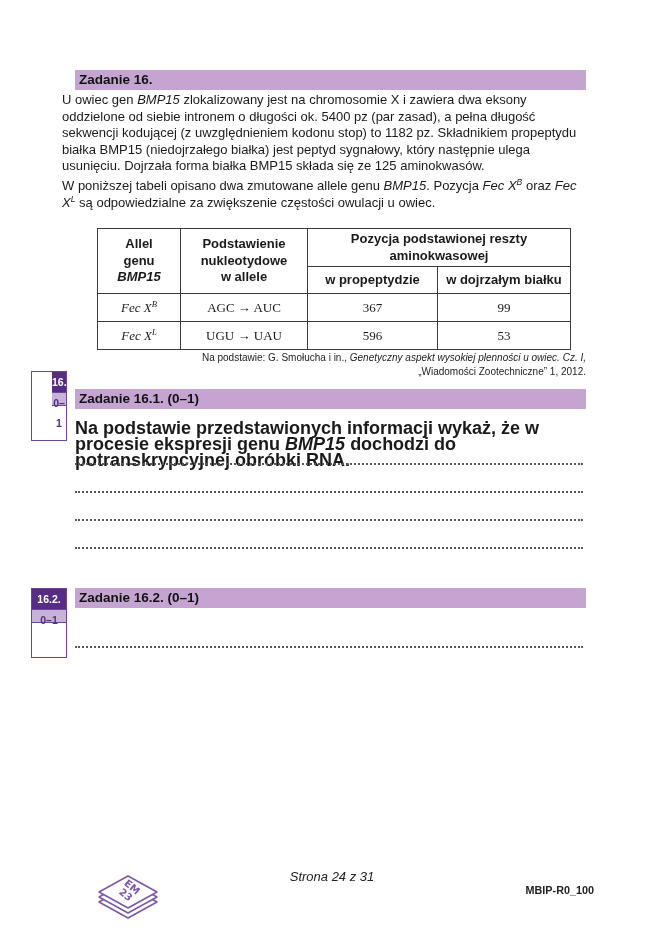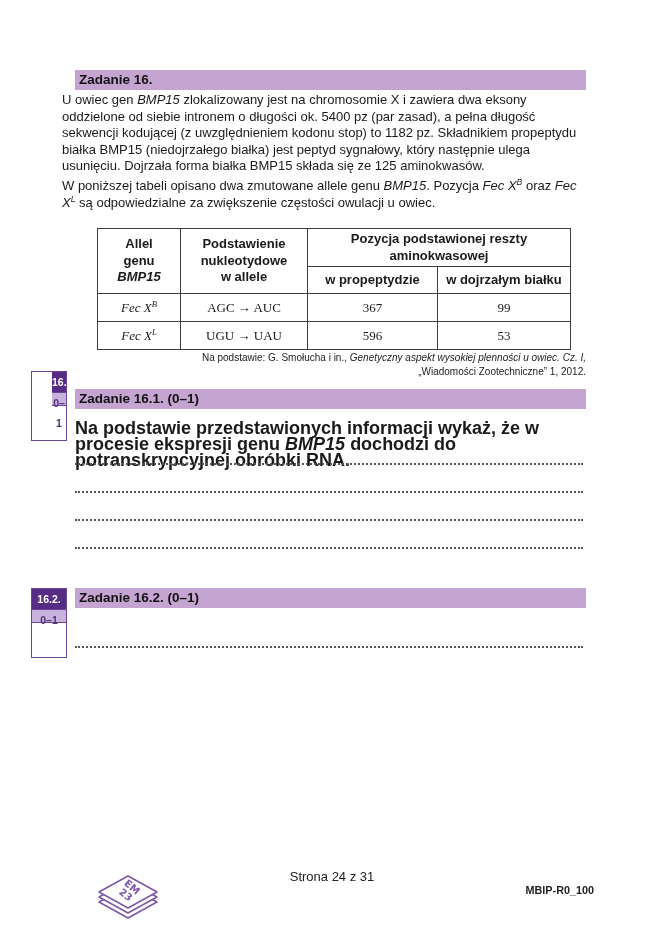--- a/index.html
+++ b/index.html
@@ -49,21 +49,21 @@
   .question{position:absolute;left:75px;width:517px;font-size:18px;line-height:16px;margin-top:10px;}
   #q161{top:410px;}
   #q162{top:610px;}
 
   .answer-lines{position:absolute;left:75px;width:508px;}
   #lines161{top:437px;}
   #lines162{top:620px;}
   .dotted-line{height:28px;border-bottom:2px dotted var(--line_dots);}
 
   #logo{position:absolute;left:96px;top:862px;width:64px;height:58px;}
-  #pageLabel{position:absolute;left:0;top:869px;width:664px;text-align:center;font-size:13px;color:#222;}
+  #pageLabel{position:absolute;left:0;top:869px;width:664px;text-align:center;font-size:13px;color:#222;font-style:italic;}
   #code{position:absolute;right:70px;top:884px;font-size:10.8px;font-weight:bold;color:#222;}
 </style>
 </head>
 <body>
 
 <div class="page">
 
   <div class="hbar" id="bar16">Zadanie 16.</div>
 
   <div class="para" id="p1"><span>U owiec gen </span><span class="i">BMP15</span><span> zlokalizowany jest na chromosomie X i zawiera dwa eksony oddzielone od siebie intronem o długości ok. 5400 pz (par zasad), a pełna długość sekwencji kodującej (z uwzględnieniem kodonu stop) to 1182 pz. Składnikiem propeptydu białka BMP15 (niedojrzałego białka) jest peptyd sygnałowy, który następnie ulega usunięciu. Dojrzała forma białka BMP15 składa się ze 125 aminokwasów.</span></div>

